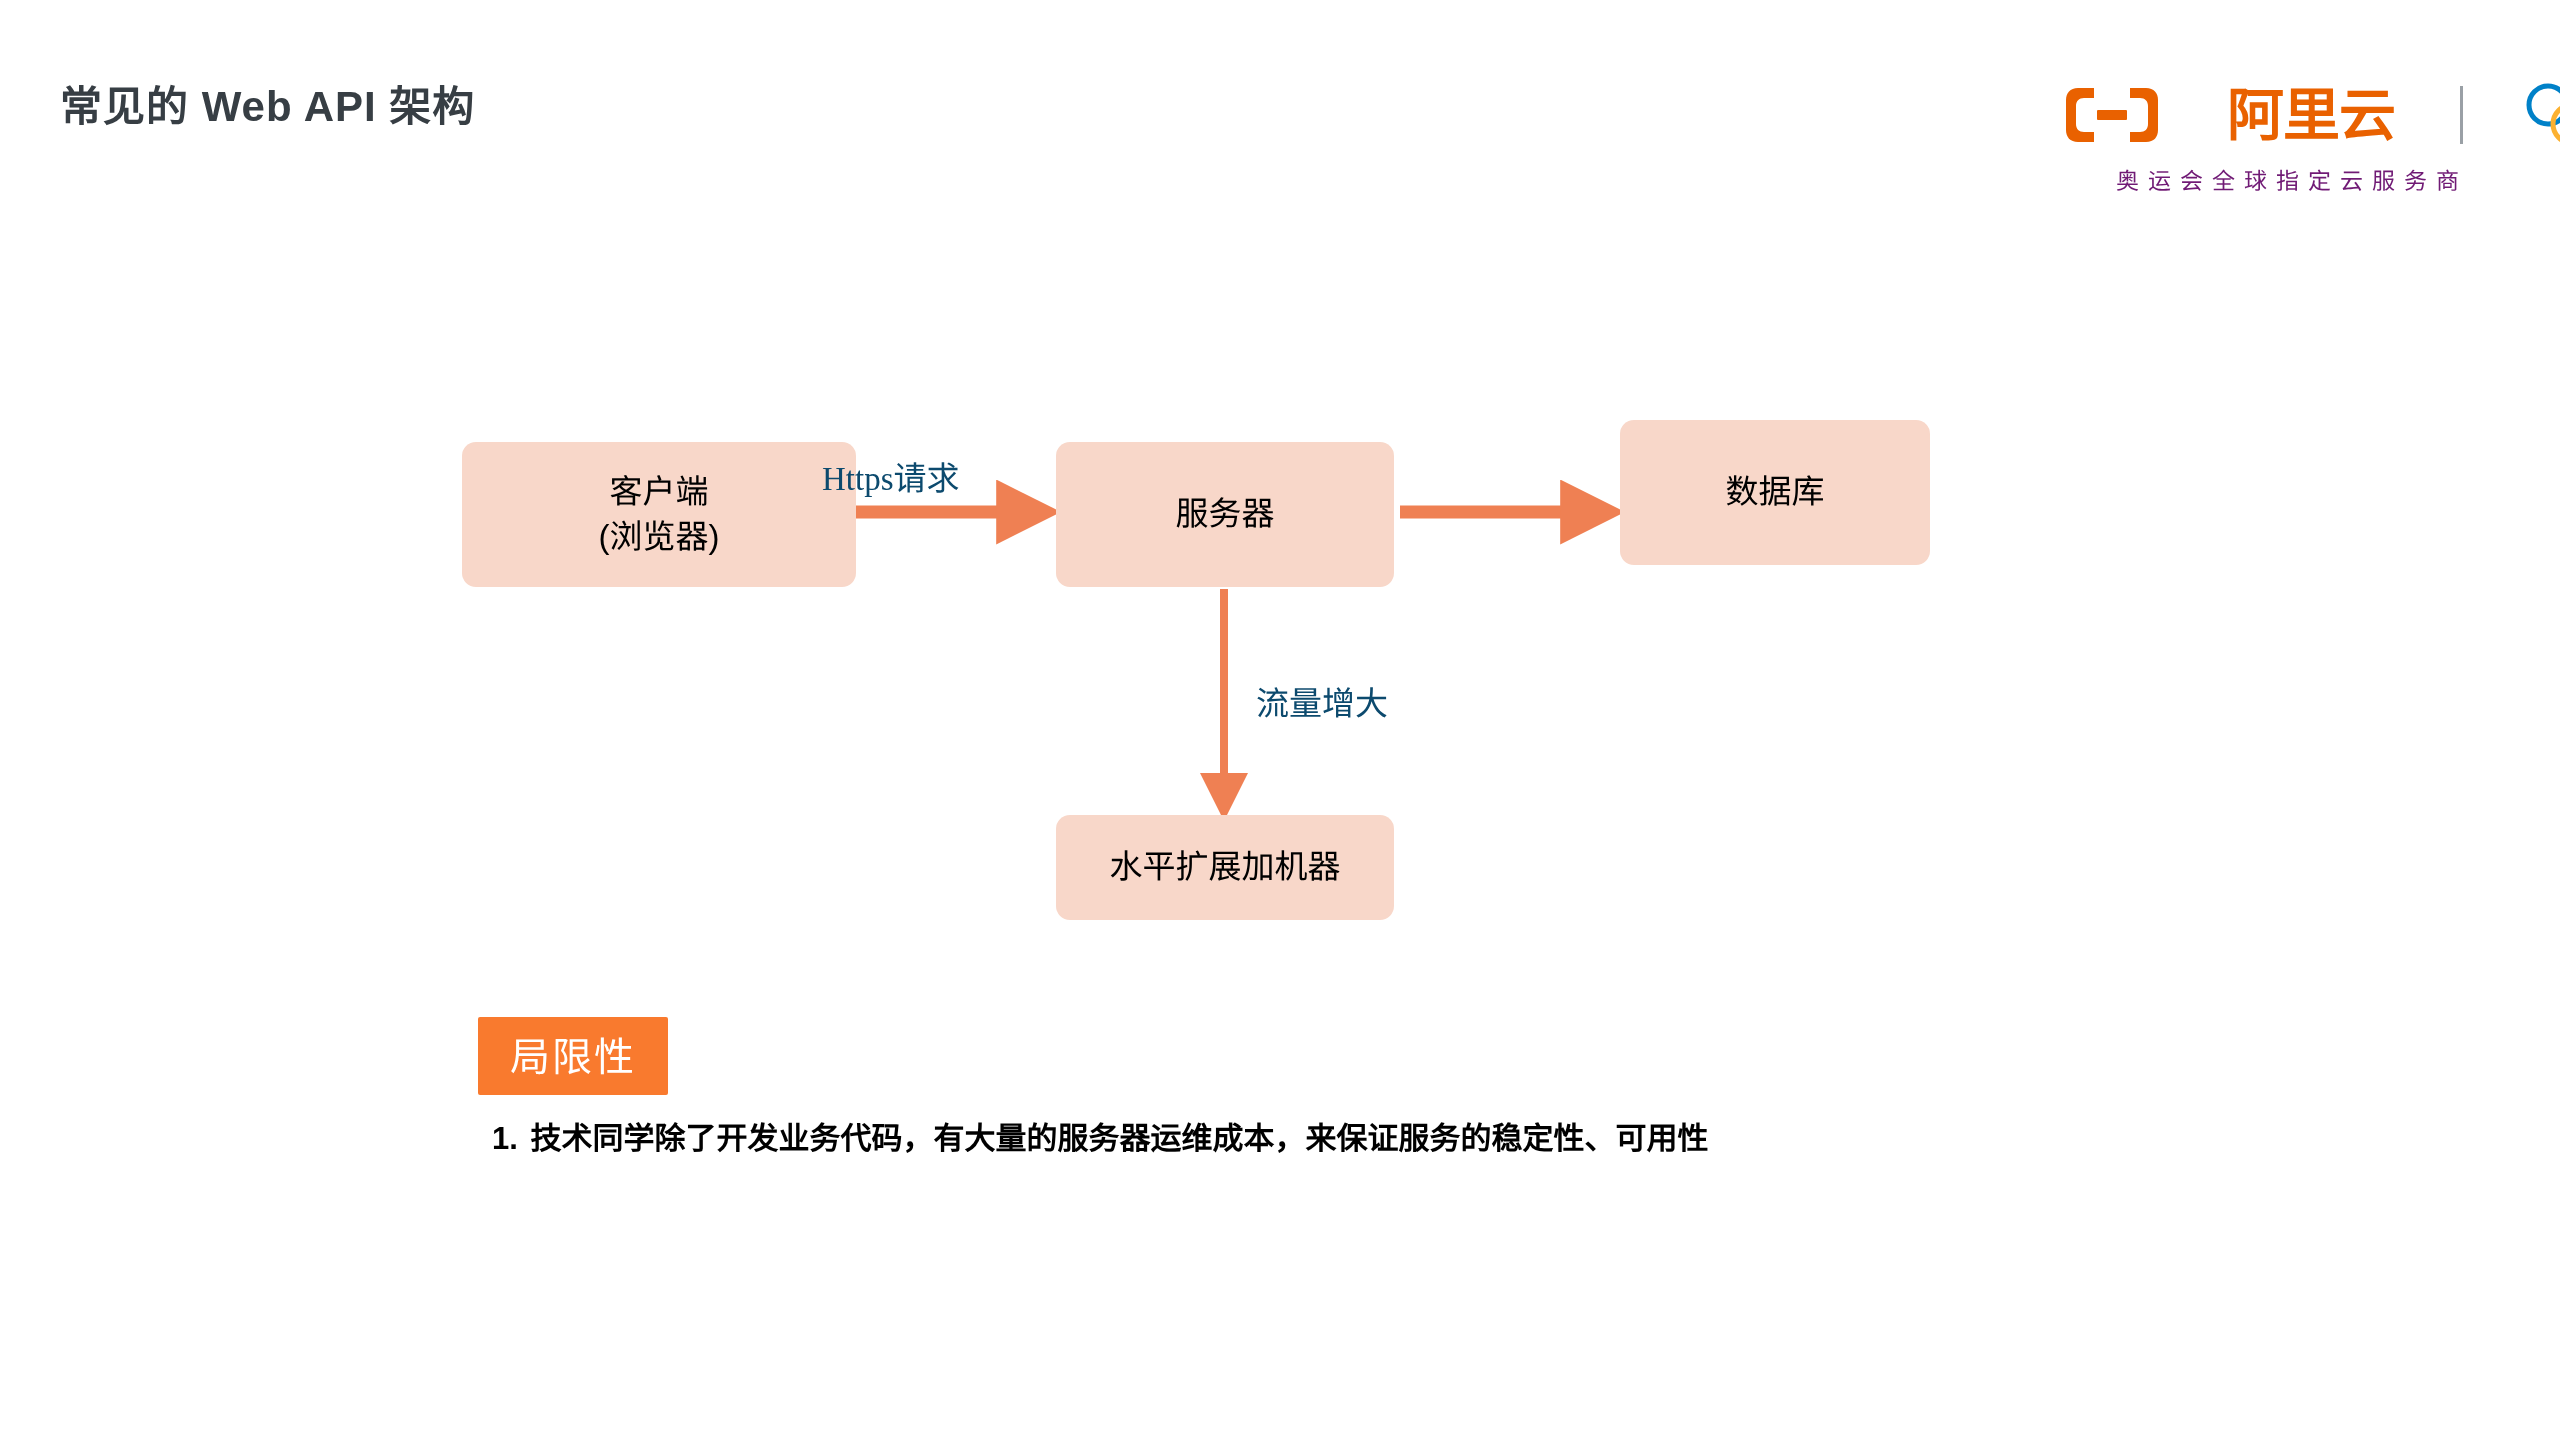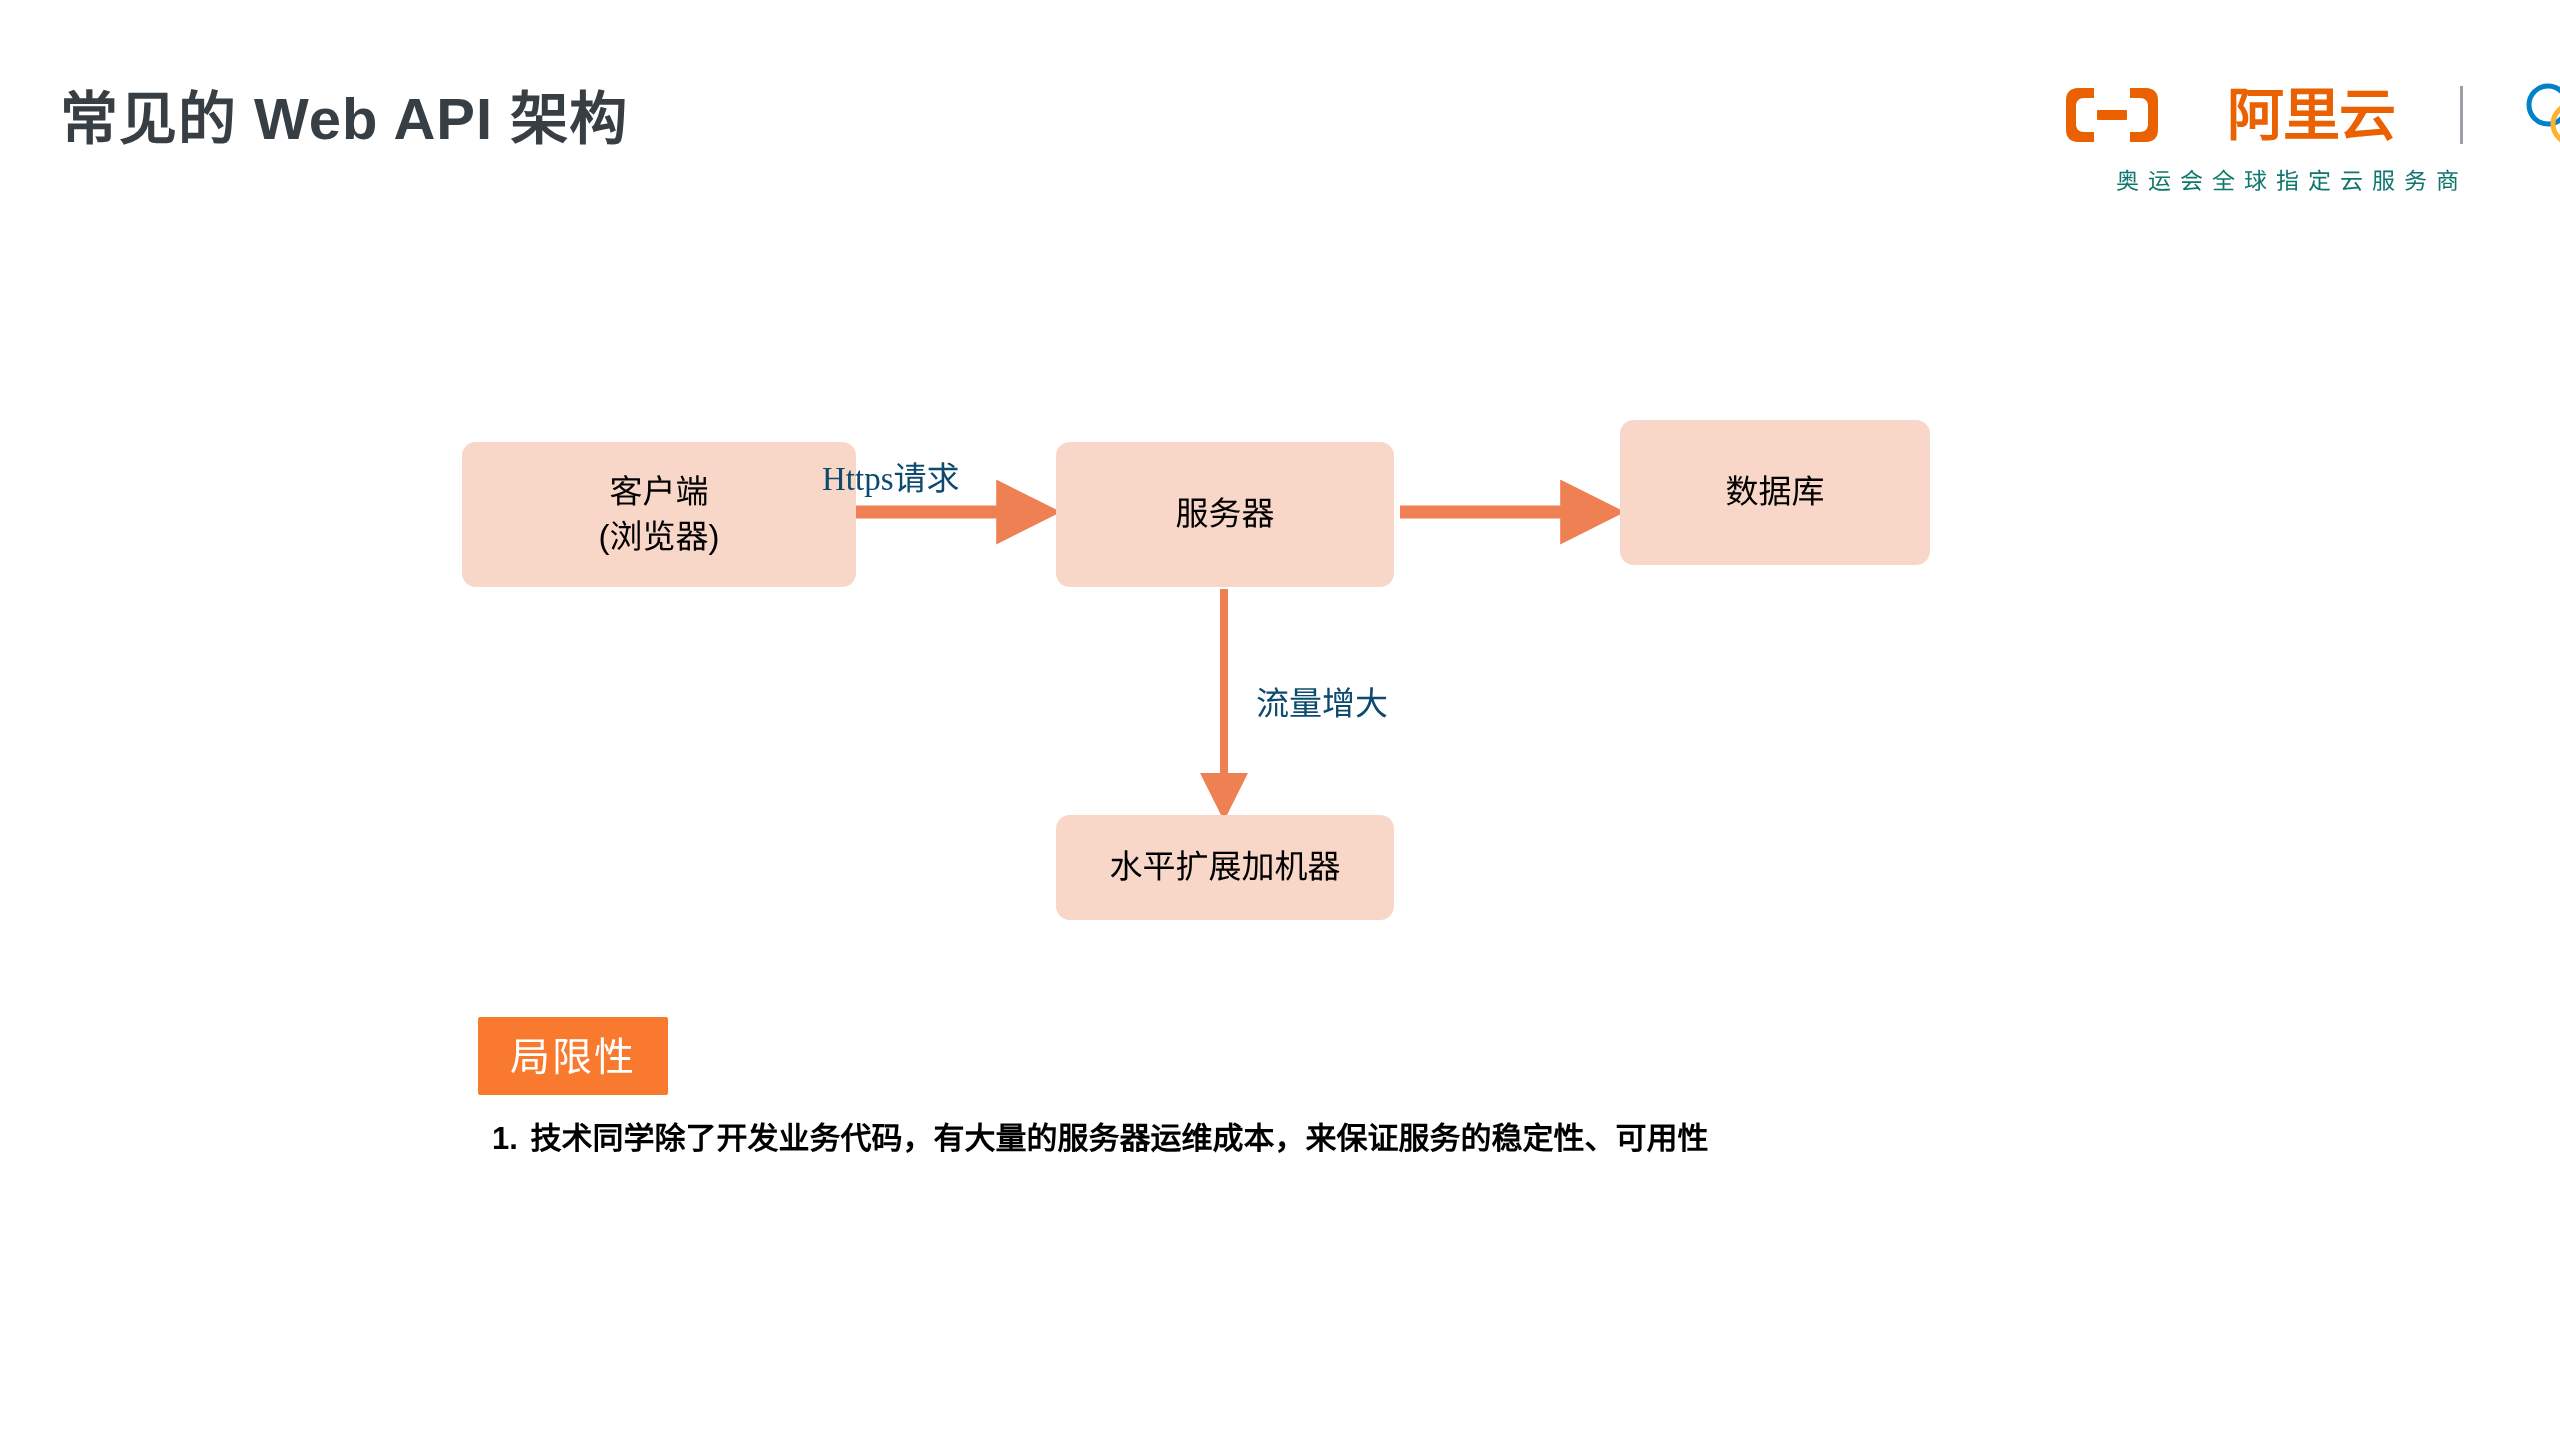--- a/index.html
+++ b/index.html
@@ -13,21 +13,21 @@
     position: relative;
     overflow: hidden;
     font-family: "Liberation Sans", "DejaVu Sans", sans-serif;
   }
 
   
   #slide-title {
     position: absolute;
     left: 60px;
     top: 72px;
-    font-size: 58px;
+    font-size: 42px;
     font-weight: bold;
     color: #373E44;
     letter-spacing: 1px;
     white-space: nowrap;
   }
 
   #brand-block {
     position: absolute;
     right: 48px;
     top: 78px;
@@ -63,21 +63,21 @@
     flex: 0 0 auto;
   }
   #olympic-rings {
     width: 140px;
     height: 70px;
     flex: 0 0 auto;
   }
   #brand-tagline {
     margin-top: 10px;
     font-size: 23px;
-    color: #0f766e;
+    color: #701a75;
     letter-spacing: 9px;
     text-align: center;
     padding-left: 8px;
     white-space: nowrap;
   }
 
   
   #diagram {
     position: absolute;
     left: 0;

